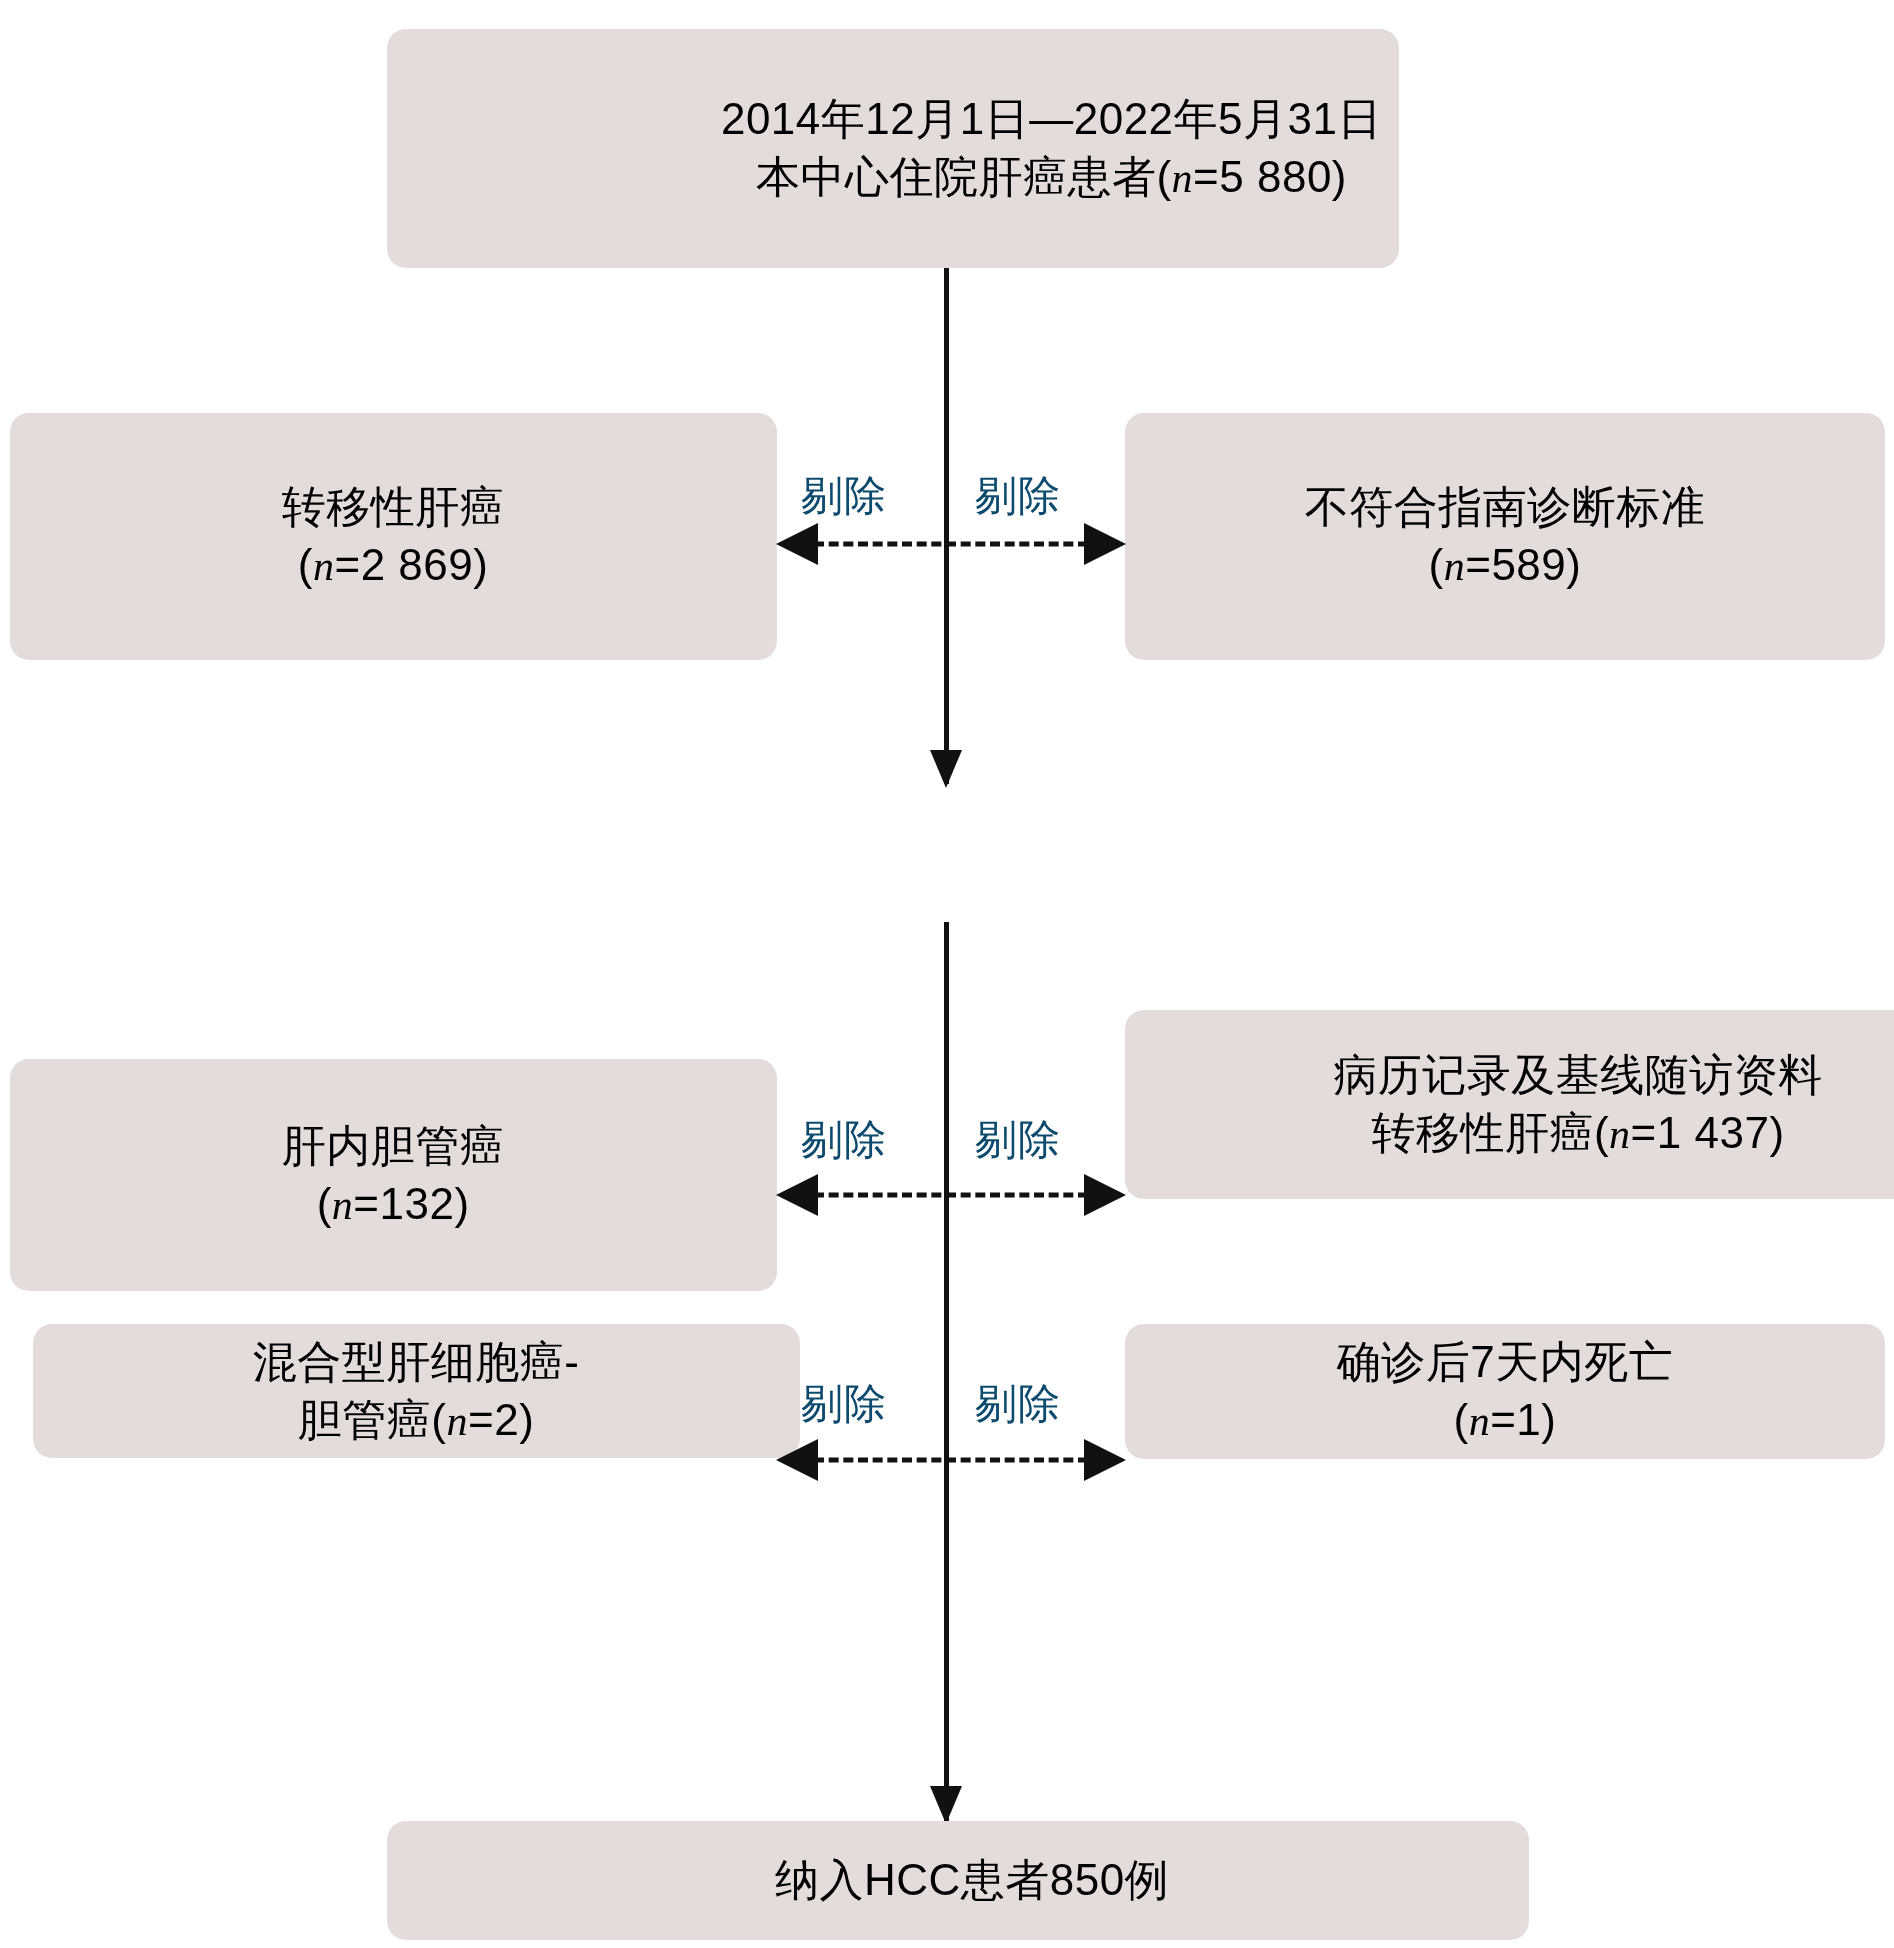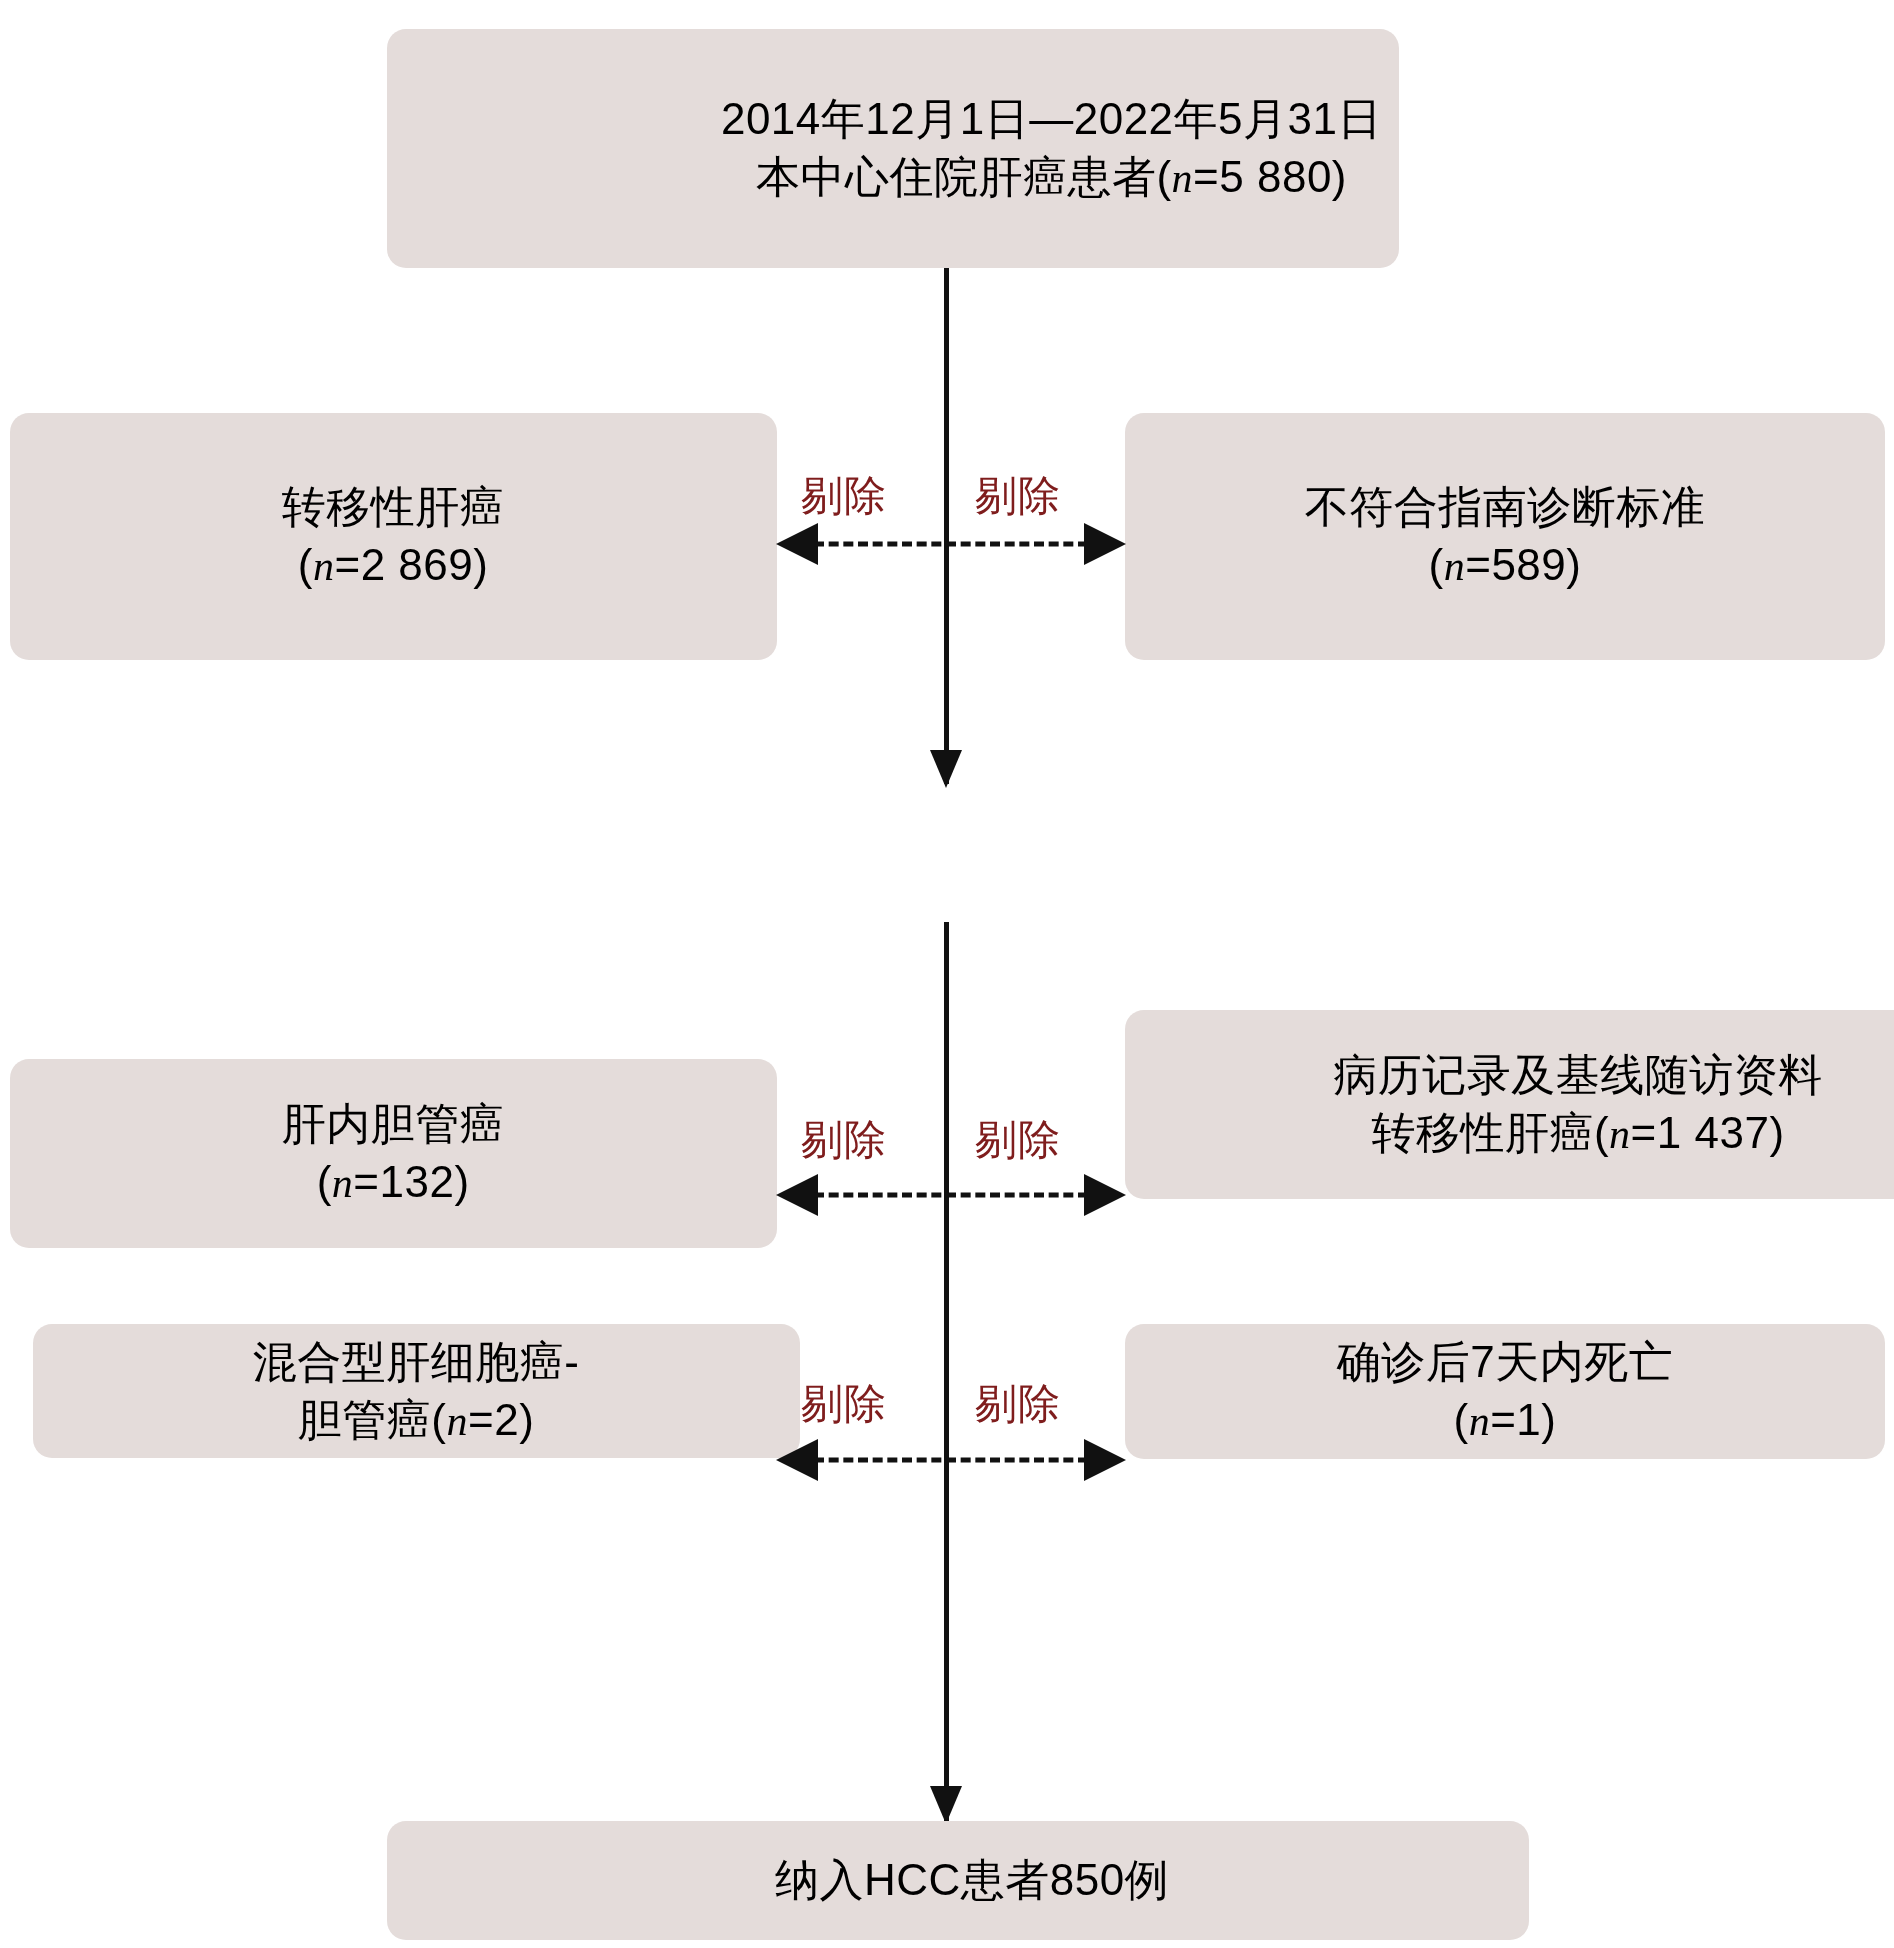--- a/index.html
+++ b/index.html
@@ -52,21 +52,21 @@
     width: 0;
     height: 0;
     border-left: 16.3px solid transparent;
     border-right: 16.3px solid transparent;
     border-top: 38px solid #111111;
   }
   
   .exc-label {
     position: absolute;
     font-size: 42px;
-    color: #7f1d1d;
+    color: #0c4a6e;
     white-space: nowrap;
     letter-spacing: 1px;
   }
   
   .dashrow {
     position: absolute;
     height: 42px;
   }
   .dashrow .dashline {
     position: absolute;
@@ -124,21 +124,21 @@
   <div class="exc-label" style="left:801px; top:468px;">剔除</div>
   <div class="exc-label" style="left:975px; top:468px;">剔除</div>
 
   <div class="dashrow" style="left:776px; top:523px; width:350px;">
     <div class="head-left"></div>
     <div class="dashline" style="left:38px; right:38px;"></div>
     <div class="head-right"></div>
   </div>
 
 
-  <div class="node" style="left:9.6px; top:1059px; width:767px; height:189px;">
+  <div class="node" style="left:9.6px; top:1059px; width:767px; height:232px;">
     <div class="txt"><span>肝内胆管癌</span><br><span>(</span><span class="nvar">n</span><span>=132)</span></div>
   </div>
 
   <div class="node" style="left:1125px; top:1010px; width:876px; height:189px;padding-left:30px;">
     <div class="txt"><span>病历记录及基线随访资料</span><br><span>转移性肝癌(</span><span class="nvar">n</span><span>=1 437)</span></div>
   </div>
 
   <div class="exc-label" style="left:801px; top:1112px;">剔除</div>
   <div class="exc-label" style="left:975px; top:1112px;">剔除</div>
 

